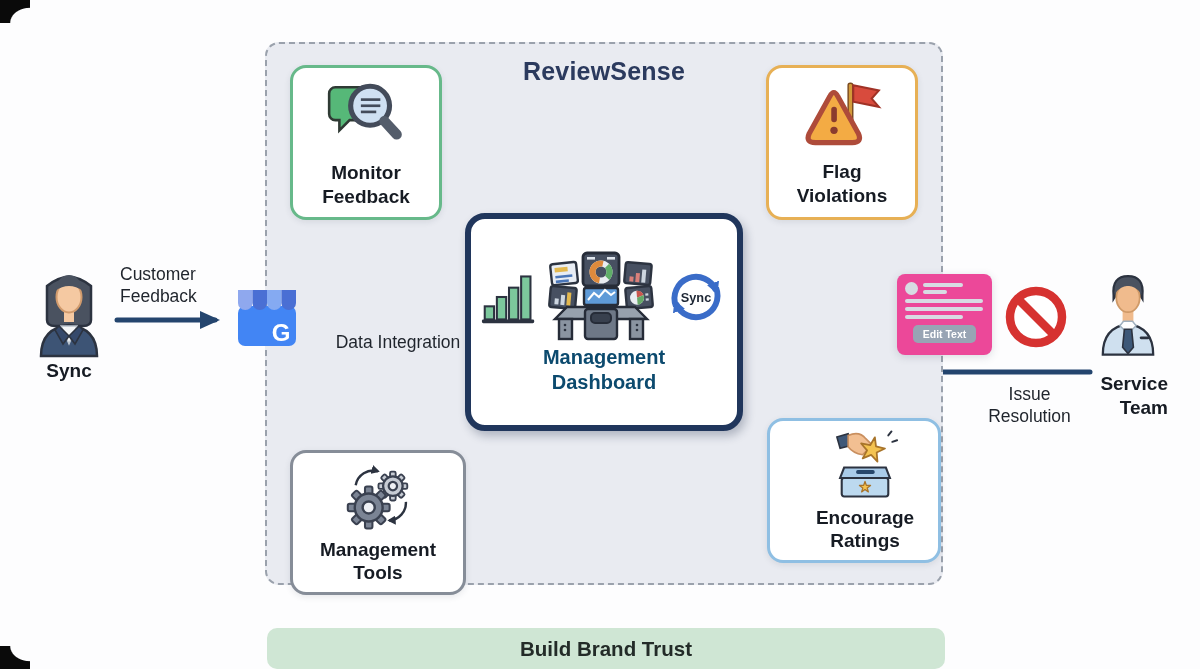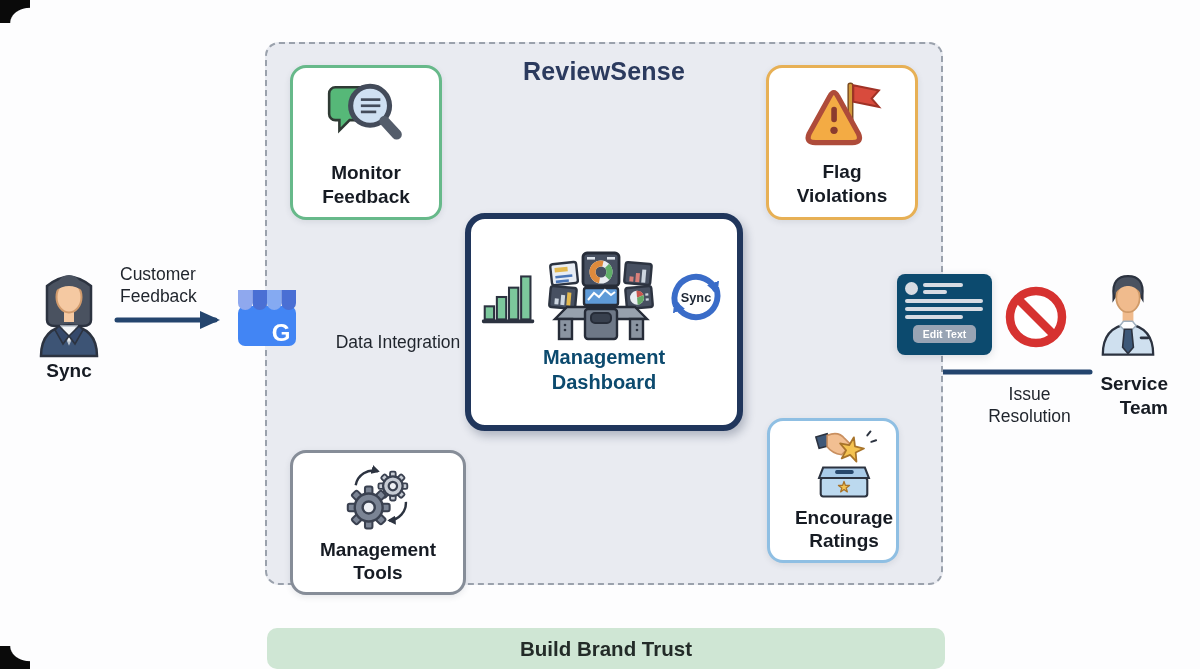--- a/index.html
+++ b/index.html
@@ -21,33 +21,33 @@
 
   .title{position:absolute;left:450px;top:57px;width:308px;text-align:center;
     font-size:25px;font-weight:700;color:var(--title-navy);letter-spacing:.2px;}
 
   .node{position:absolute;background:#fff;border-radius:16px;display:flex;flex-direction:column;
     align-items:center;justify-content:center;gap:6px;box-shadow:0 2px 6px rgba(40,50,70,.10);padding:8px 6px;}
   .node .nlabel{font-size:19px;font-weight:700;color:var(--text-dark);text-align:center;line-height:1.22;}
   .node-monitor{left:290px;top:65px;width:152px;height:155px;border:3px solid var(--monitor-border);}
   .node-flag{left:766px;top:65px;width:152px;height:155px;border:3px solid var(--flag-border);}
   .node-tools{left:290px;top:418px;width:176px;height:145px;border:3px solid var(--tools-border);margin-top:32px;}
-  .node-ratings{left:767px;top:418px;width:132px;height:145px;border:3px solid var(--ratings-border);padding-left:28px;}
+  .node-ratings{left:767px;top:418px;width:174px;height:145px;border:3px solid var(--ratings-border);padding-left:28px;}
 
   .dashboard{position:absolute;left:465px;top:213px;width:278px;height:218px;background:#fff;
     border:6px solid var(--dashboard-border);border-radius:20px;box-shadow:3px 5px 10px rgba(25,40,70,.28);
     display:flex;flex-direction:column;align-items:center;justify-content:center;gap:2px;}
   .dash-icons{display:flex;align-items:center;justify-content:center;gap:8px;margin-top:2px;}
   .dash-label{font-size:20px;font-weight:700;color:#0c4a6e;text-align:center;line-height:1.25;width:200px;}
 
   .flow-label{position:absolute;color:#1f242c;font-size:17.5px;line-height:1.28;}
   .lbl-center{text-align:center;}
   .person-label{position:absolute;font-size:19px;font-weight:700;color:var(--text-dark);text-align:center;line-height:1.25;}
 
-  .review-card{position:absolute;left:897px;top:274px;width:95px;height:81px;background:#0c4a6e;border-radius:8px;
+  .review-card{position:absolute;left:897px;top:274px;width:95px;height:81px;background:#ec4899;border-radius:8px;
     box-shadow:0 2px 8px rgba(60,70,90,.18);padding:8px 8px 6px;display:flex;flex-direction:column;gap:4px;}
   .rc-row{display:flex;gap:5px;align-items:flex-start;}
   .rc-avatar{width:13px;height:13px;border-radius:50%;background:#d7dce3;flex:none;}
   .rc-lines{display:flex;flex-direction:column;gap:3px;padding-top:1px;}
   .rc-line{height:4px;border-radius:2px;background:#d7dce3;}
   .w1{width:40px;} .w2{width:24px;} .full{width:78px;} .med{width:58px;}
   .edit-btn{margin:2px auto 0;border:none;background:#98a4b4;color:#fff;font-family:"Liberation Sans",sans-serif;
     font-size:10.5px;font-weight:700;padding:3px 10px;border-radius:5px;}
 
   .banner{position:absolute;left:267px;top:604px;width:678px;height:41px;background:var(--banner-bg);

